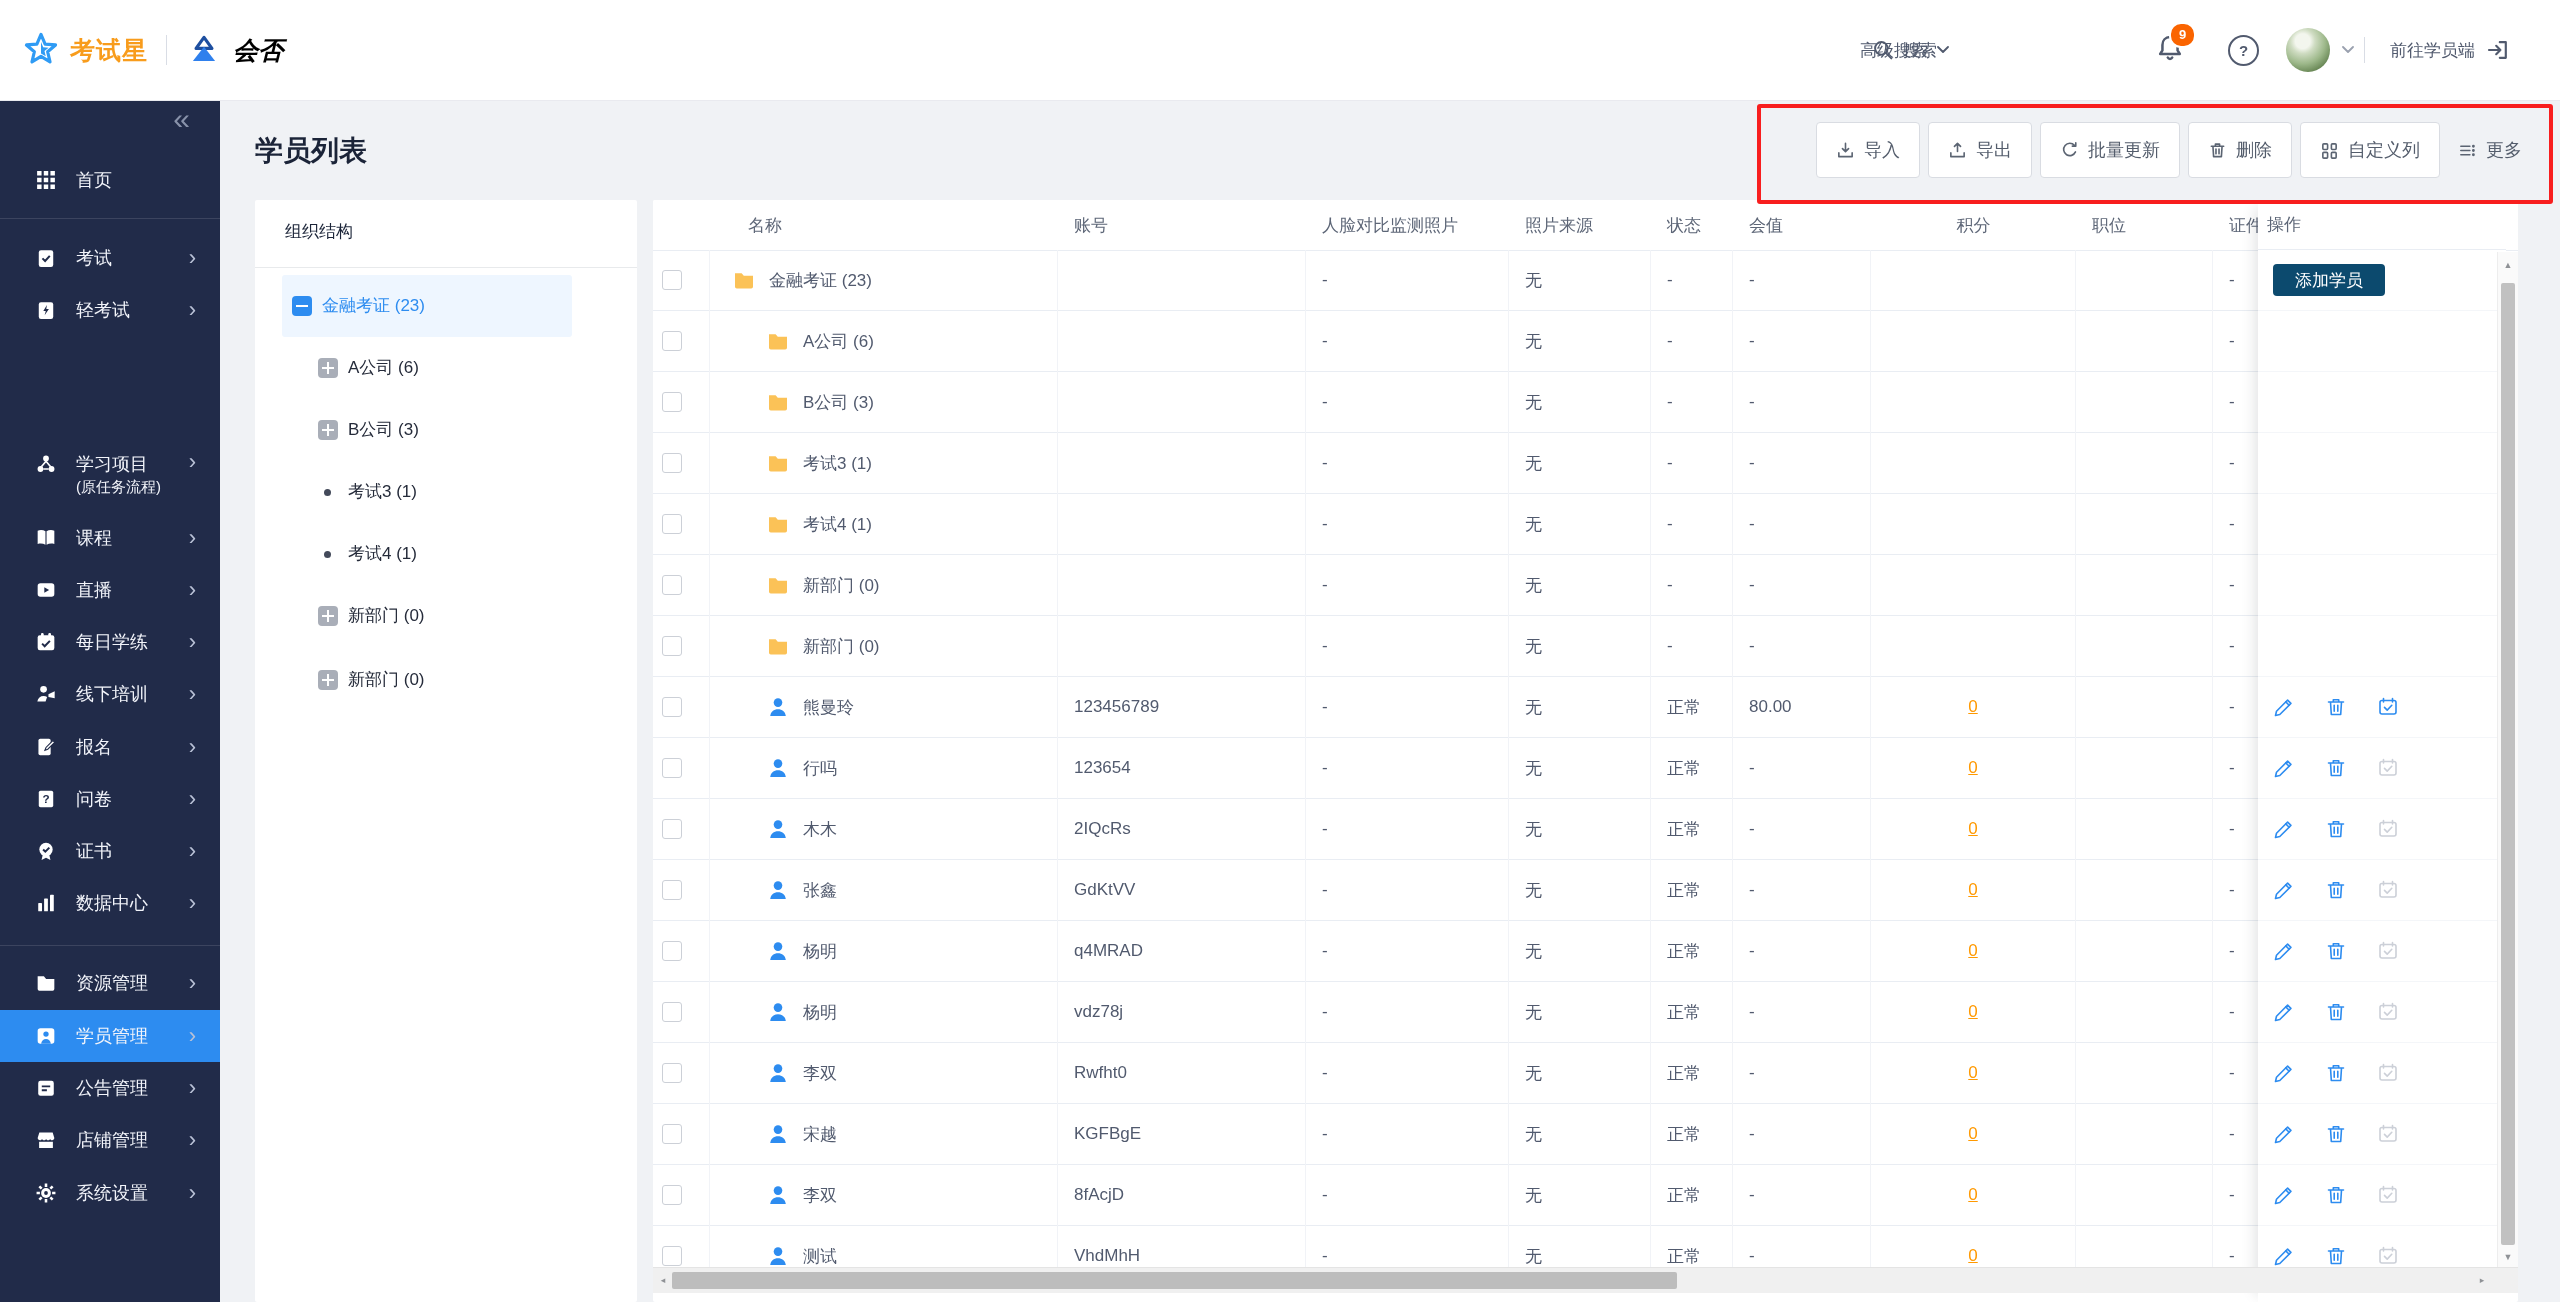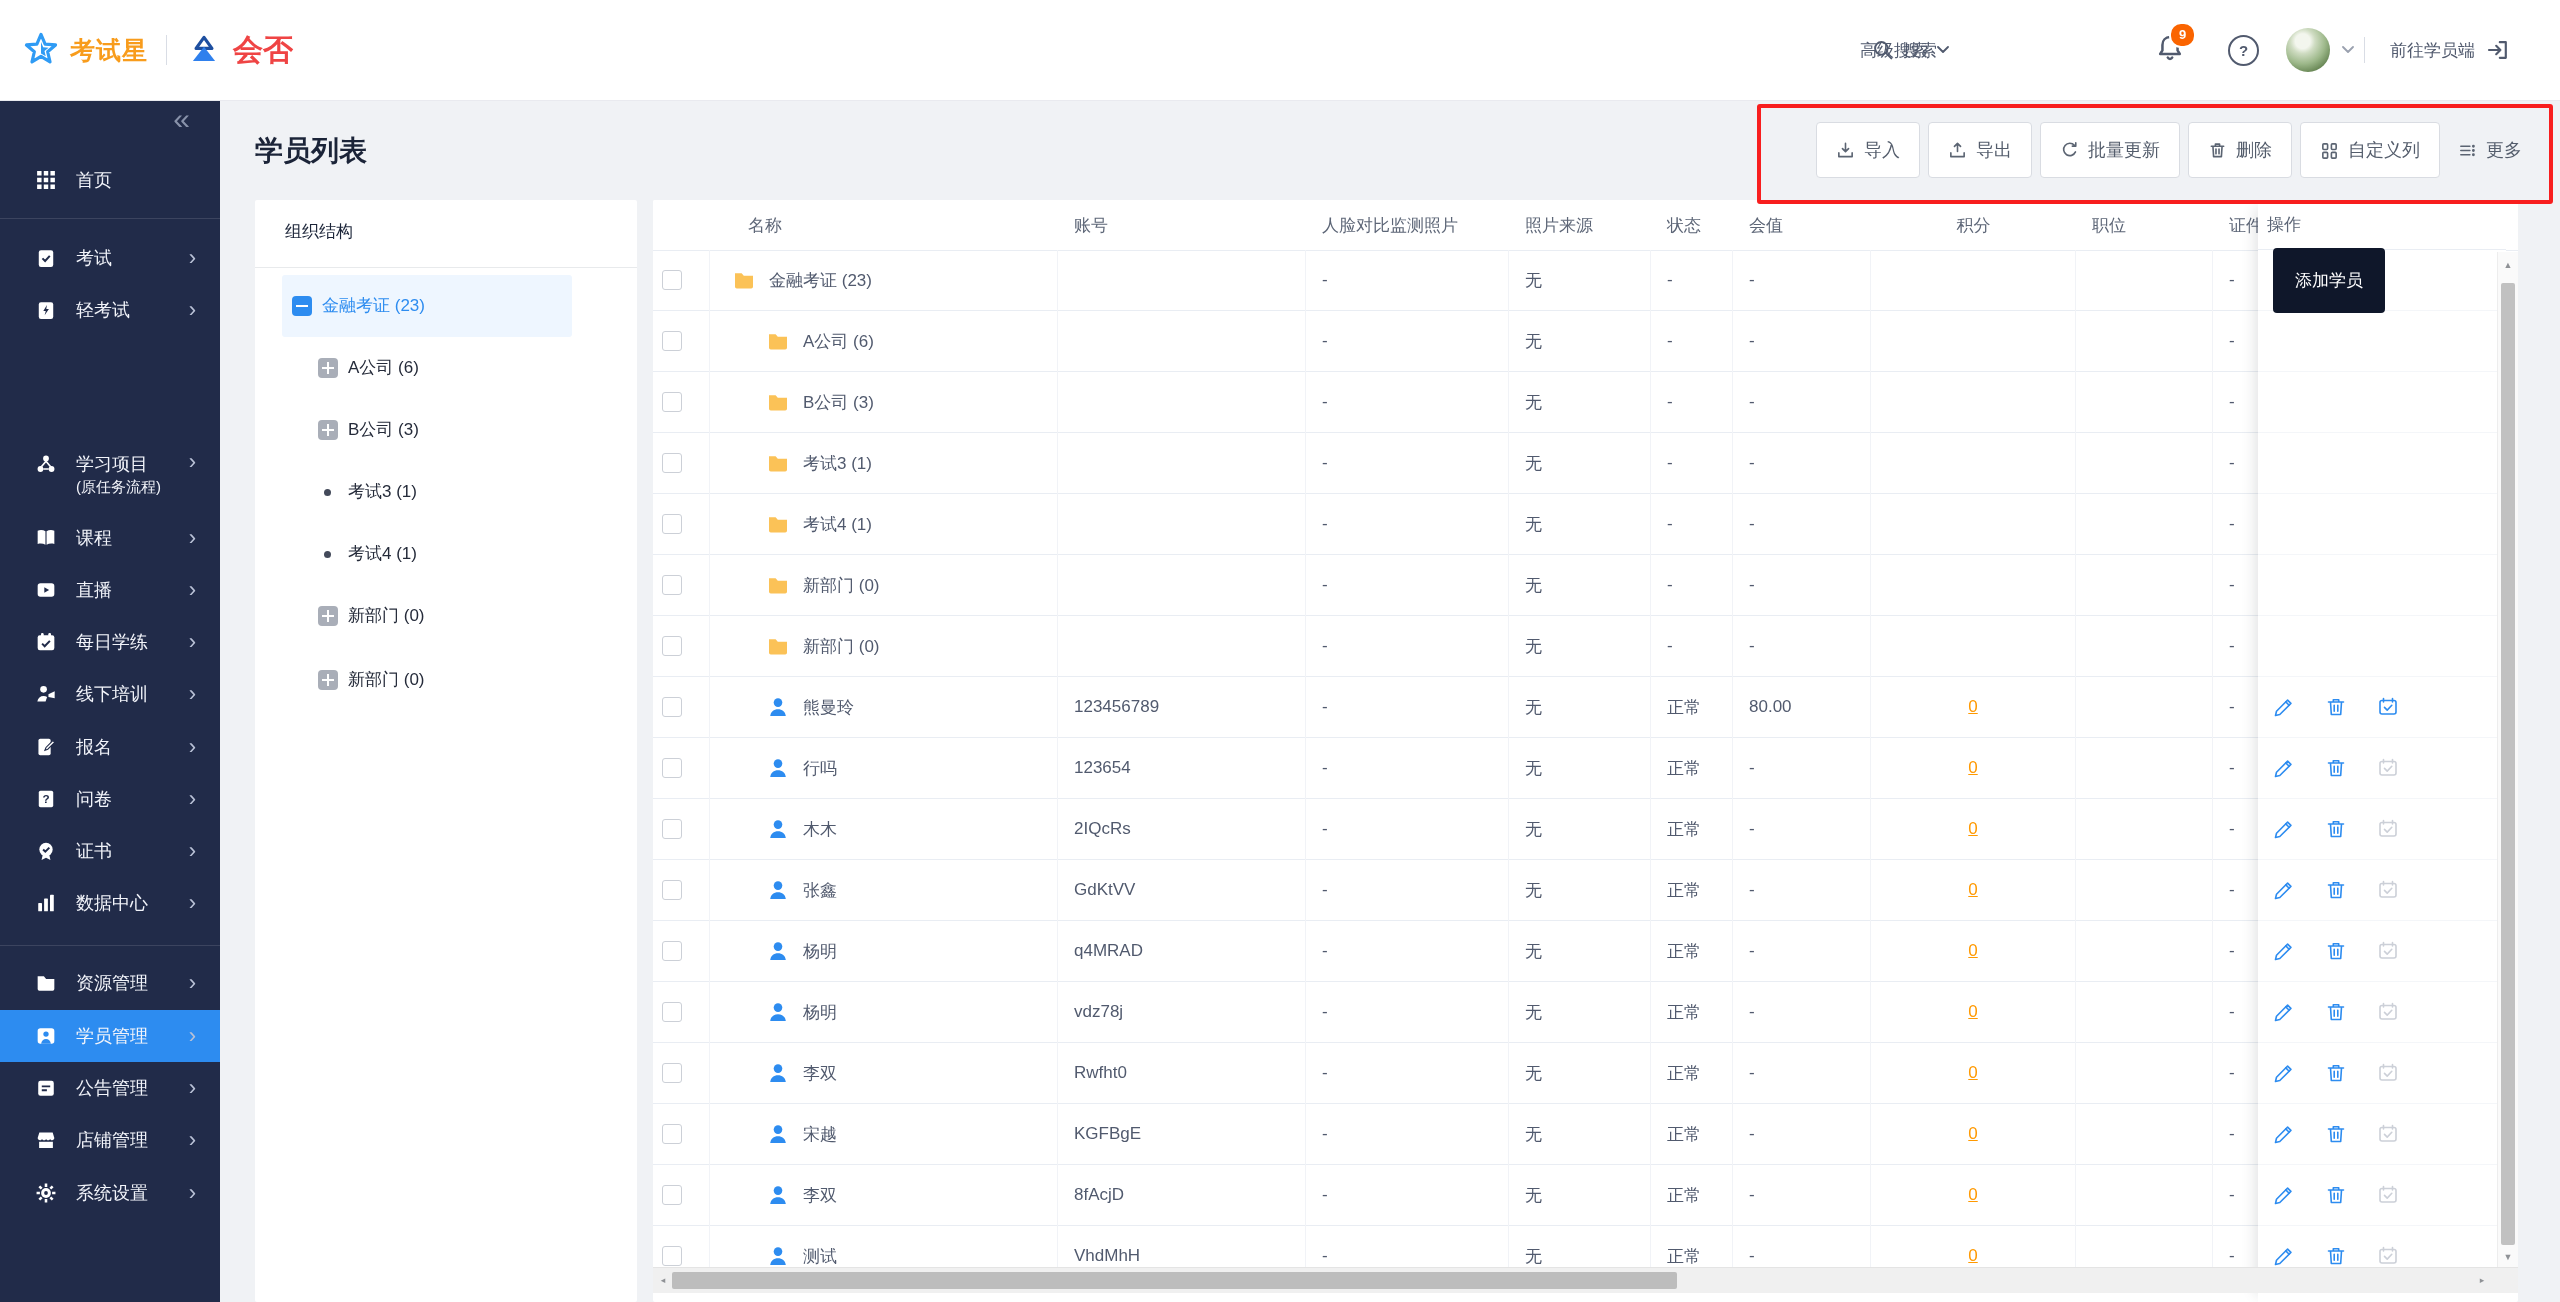--- a/index.html
+++ b/index.html
@@ -3,21 +3,21 @@
 <meta charset="utf-8">
 <style>
   html,body{margin:0;padding:0;background:#f0f2f5;font-family:"Liberation Sans","DejaVu Sans",sans-serif;}
   #stage{position:relative;width:2560px;height:1302px;overflow:hidden;background:#f0f2f5;}
   
   #topbar{position:absolute;left:0;top:0;width:2560px;height:100px;background:#fff;border-bottom:1px solid #e9eaef;z-index:20;}
   .logo-wrap{position:absolute;left:22px;top:0;height:100px;display:flex;align-items:center;gap:10px;}
   .logo-star{width:38px;height:38px;}
   .logo-txt1{font-size:25px;font-weight:bold;color:#f89c1c;letter-spacing:1px;}
   .logo-div{width:1px;height:30px;background:#d9dde5;margin:0 8px;}
-  .logo-txt2{font-size:30px;font-weight:bold;color:#ef4444;}
+  .logo-txt2{font-size:25px;font-weight:bold;color:#000000;font-style:italic;}
   .tb-grp{position:absolute;top:0;height:100px;display:flex;align-items:center;gap:9px;color:#515a6e;font-size:17px;}
   .hd-ic{stroke:#515a6e;fill:none;stroke-width:1.8;stroke-linecap:round;stroke-linejoin:round;}
   .badge{position:absolute;right:-12px;top:-12px;min-width:15px;height:22px;padding:0 4px;background:#fa6400;border:2px solid #fff;border-radius:12px;color:#fff;font-size:13px;line-height:22px;text-align:center;font-weight:bold;}
   .help-circ{width:27px;height:27px;border:2px solid #515a6e;border-radius:50%;display:flex;align-items:center;justify-content:center;font-size:15px;font-weight:bold;color:#515a6e;}
   .help-circ::before{content:"?";}
   .avatar{width:44px;height:44px;border-radius:50%;background:radial-gradient(circle at 38% 30%,#f3f6ee 0 18%,#cfdcc2 30%,#9db88a 55%,#62814f 80%,#49663a);}
   .caret-down{width:12px;height:8px;}
   .vdiv{width:1px;height:26px;background:#d9dde5;}
   
   #sidebar{position:absolute;left:0;top:100px;width:220px;height:1202px;background:#212b49;z-index:15;}
@@ -69,21 +69,21 @@
   .cell.c9{border-right:none;}
   .checkbox{width:18px;height:18px;border:1px solid #ccd0d7;border-radius:3px;background:#fff;margin-left:9px;cursor:pointer;}
   .c-name{gap:14px;padding-left:57px;}
   .c-name.root{padding-left:23px;}
   .row-ic{width:22px;height:22px;flex:none;}
   .points-link{color:#ff9900;text-decoration:underline;cursor:pointer;}
   
   #ops-col{position:absolute;top:0;right:12px;width:248px;height:1102px;background:#fff;box-shadow:-10px 0 14px -8px rgba(29,35,41,.14);z-index:5;}
   #ops-head{height:50px;line-height:50px;padding-left:9px;font-size:17px;color:#5d6677;border-bottom:1px solid #e9edf3;box-sizing:border-box;}
   .oprow{height:61px;display:flex;align-items:center;padding-left:15px;gap:30px;border-bottom:1px solid #f4f6f9;box-sizing:border-box;}
-  .add-btn{height:65px;width:112px;background:#0f172a;color:#fff;font-size:17px;border:none;border-radius:4px;cursor:pointer;font-family:inherit;}
+  .add-btn{height:32px;width:112px;background:#0c4a6e;color:#fff;font-size:17px;border:none;border-radius:4px;cursor:pointer;font-family:inherit;}
   .op-ic{width:22px;height:22px;stroke:#2d8cf0;fill:none;stroke-width:1.6;stroke-linecap:round;stroke-linejoin:round;cursor:pointer;}
   .op-cert{stroke:#ccd0d8;}
   .op-cert.on{stroke:#2d8cf0;}
   
   #vscroll{position:absolute;right:0;top:52px;width:20px;height:1015px;background:#fafafa;border-left:1px solid #ededed;z-index:8;}
   #vthumb{position:absolute;left:3px;top:31px;width:14px;height:962px;background:#c1c1c1;border-radius:2px;}
   .arr{position:absolute;width:20px;text-align:center;color:#8f9296;font-size:9px;line-height:20px;}
   #va-up{top:3px;}#va-up::before{content:"\25B2";}
   #va-dn{bottom:0;}#va-dn::before{content:"\25BC";}
   #hscroll{position:absolute;left:0;top:1067px;width:1865px;height:25px;background:#f0f0f0;border-top:1px solid #e4e4e4;z-index:9;}

